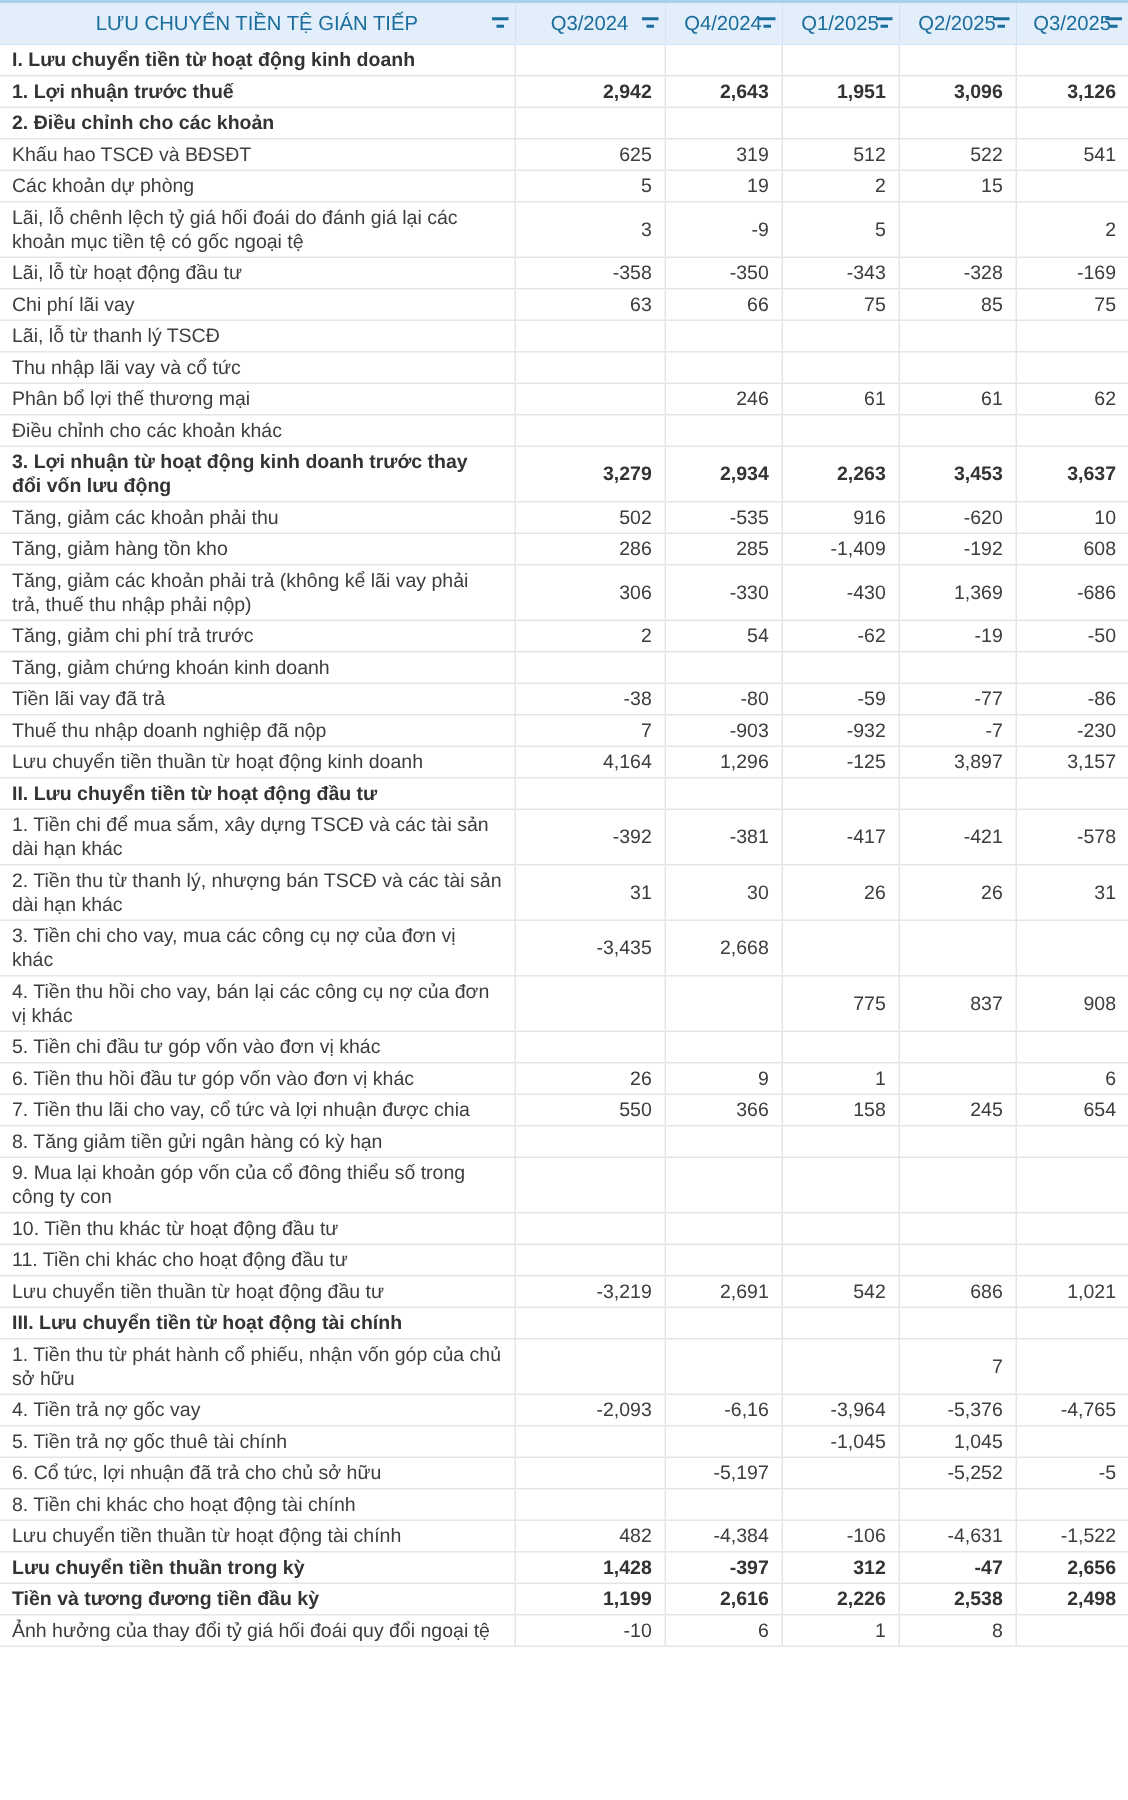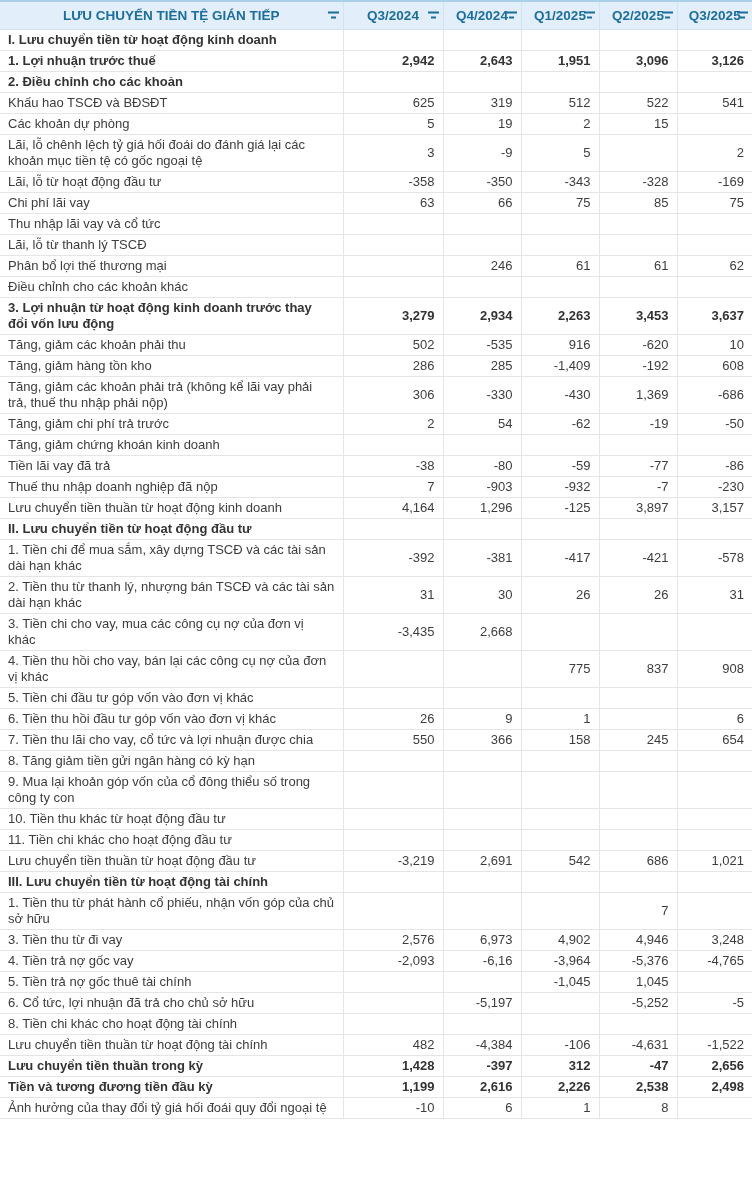--- a/index.html
+++ b/index.html
@@ -19,21 +19,21 @@
     color:var(--body-text);
   }
   table{
     width:752px;
     border-collapse:collapse;
     table-layout:fixed;
   }
   thead th{
     background:var(--header-bg);
     color:var(--header-text);
-    font-weight:bold;
+    font-weight:normal;
     font-size:13.5px;
     height:28px;
     padding:4px 2px;
     position:relative;
     text-align:center;
     vertical-align:middle;
     border-left:1px solid var(--header-border);
     border-bottom:1px solid var(--header-border);
     border-top:2px solid var(--top-line);
   }
@@ -173,29 +173,29 @@
   </tr>
       <tr>
     <td class="row-label">Chi phí lãi vay</td>
     <td class="num-cell">63</td>
     <td class="num-cell">66</td>
     <td class="num-cell">75</td>
     <td class="num-cell">85</td>
     <td class="num-cell">75</td>
   </tr>
       <tr>
+    <td class="row-label">Lãi, lỗ từ thanh lý TSCĐ</td>
+    <td class="num-cell"></td>
+    <td class="num-cell"></td>
+    <td class="num-cell"></td>
+    <td class="num-cell"></td>
+    <td class="num-cell"></td>
+  </tr>
+      <tr>
     <td class="row-label">Thu nhập lãi vay và cổ tức</td>
-    <td class="num-cell"></td>
-    <td class="num-cell"></td>
-    <td class="num-cell"></td>
-    <td class="num-cell"></td>
-    <td class="num-cell"></td>
-  </tr>
-      <tr>
-    <td class="row-label">Lãi, lỗ từ thanh lý TSCĐ</td>
     <td class="num-cell"></td>
     <td class="num-cell"></td>
     <td class="num-cell"></td>
     <td class="num-cell"></td>
     <td class="num-cell"></td>
   </tr>
       <tr>
     <td class="row-label">Phân bổ lợi thế thương mại</td>
     <td class="num-cell"></td>
     <td class="num-cell">246</td>
@@ -397,28 +397,20 @@
   </tr>
       <tr>
     <td class="row-label">1. Tiền thu từ phát hành cổ phiếu, nhận vốn góp của chủ sở hữu</td>
     <td class="num-cell"></td>
     <td class="num-cell"></td>
     <td class="num-cell"></td>
     <td class="num-cell">7</td>
     <td class="num-cell"></td>
   </tr>
       <tr>
-    <td class="row-label">3. Tiền thu từ đi vay</td>
-    <td class="num-cell">2,576</td>
-    <td class="num-cell">6,973</td>
-    <td class="num-cell">4,902</td>
-    <td class="num-cell">4,946</td>
-    <td class="num-cell">3,248</td>
-  </tr>
-      <tr>
     <td class="row-label">4. Tiền trả nợ gốc vay</td>
     <td class="num-cell">-2,093</td>
     <td class="num-cell">-6,16</td>
     <td class="num-cell">-3,964</td>
     <td class="num-cell">-5,376</td>
     <td class="num-cell">-4,765</td>
   </tr>
       <tr>
     <td class="row-label">5. Tiền trả nợ gốc thuê tài chính</td>
     <td class="num-cell"></td>

